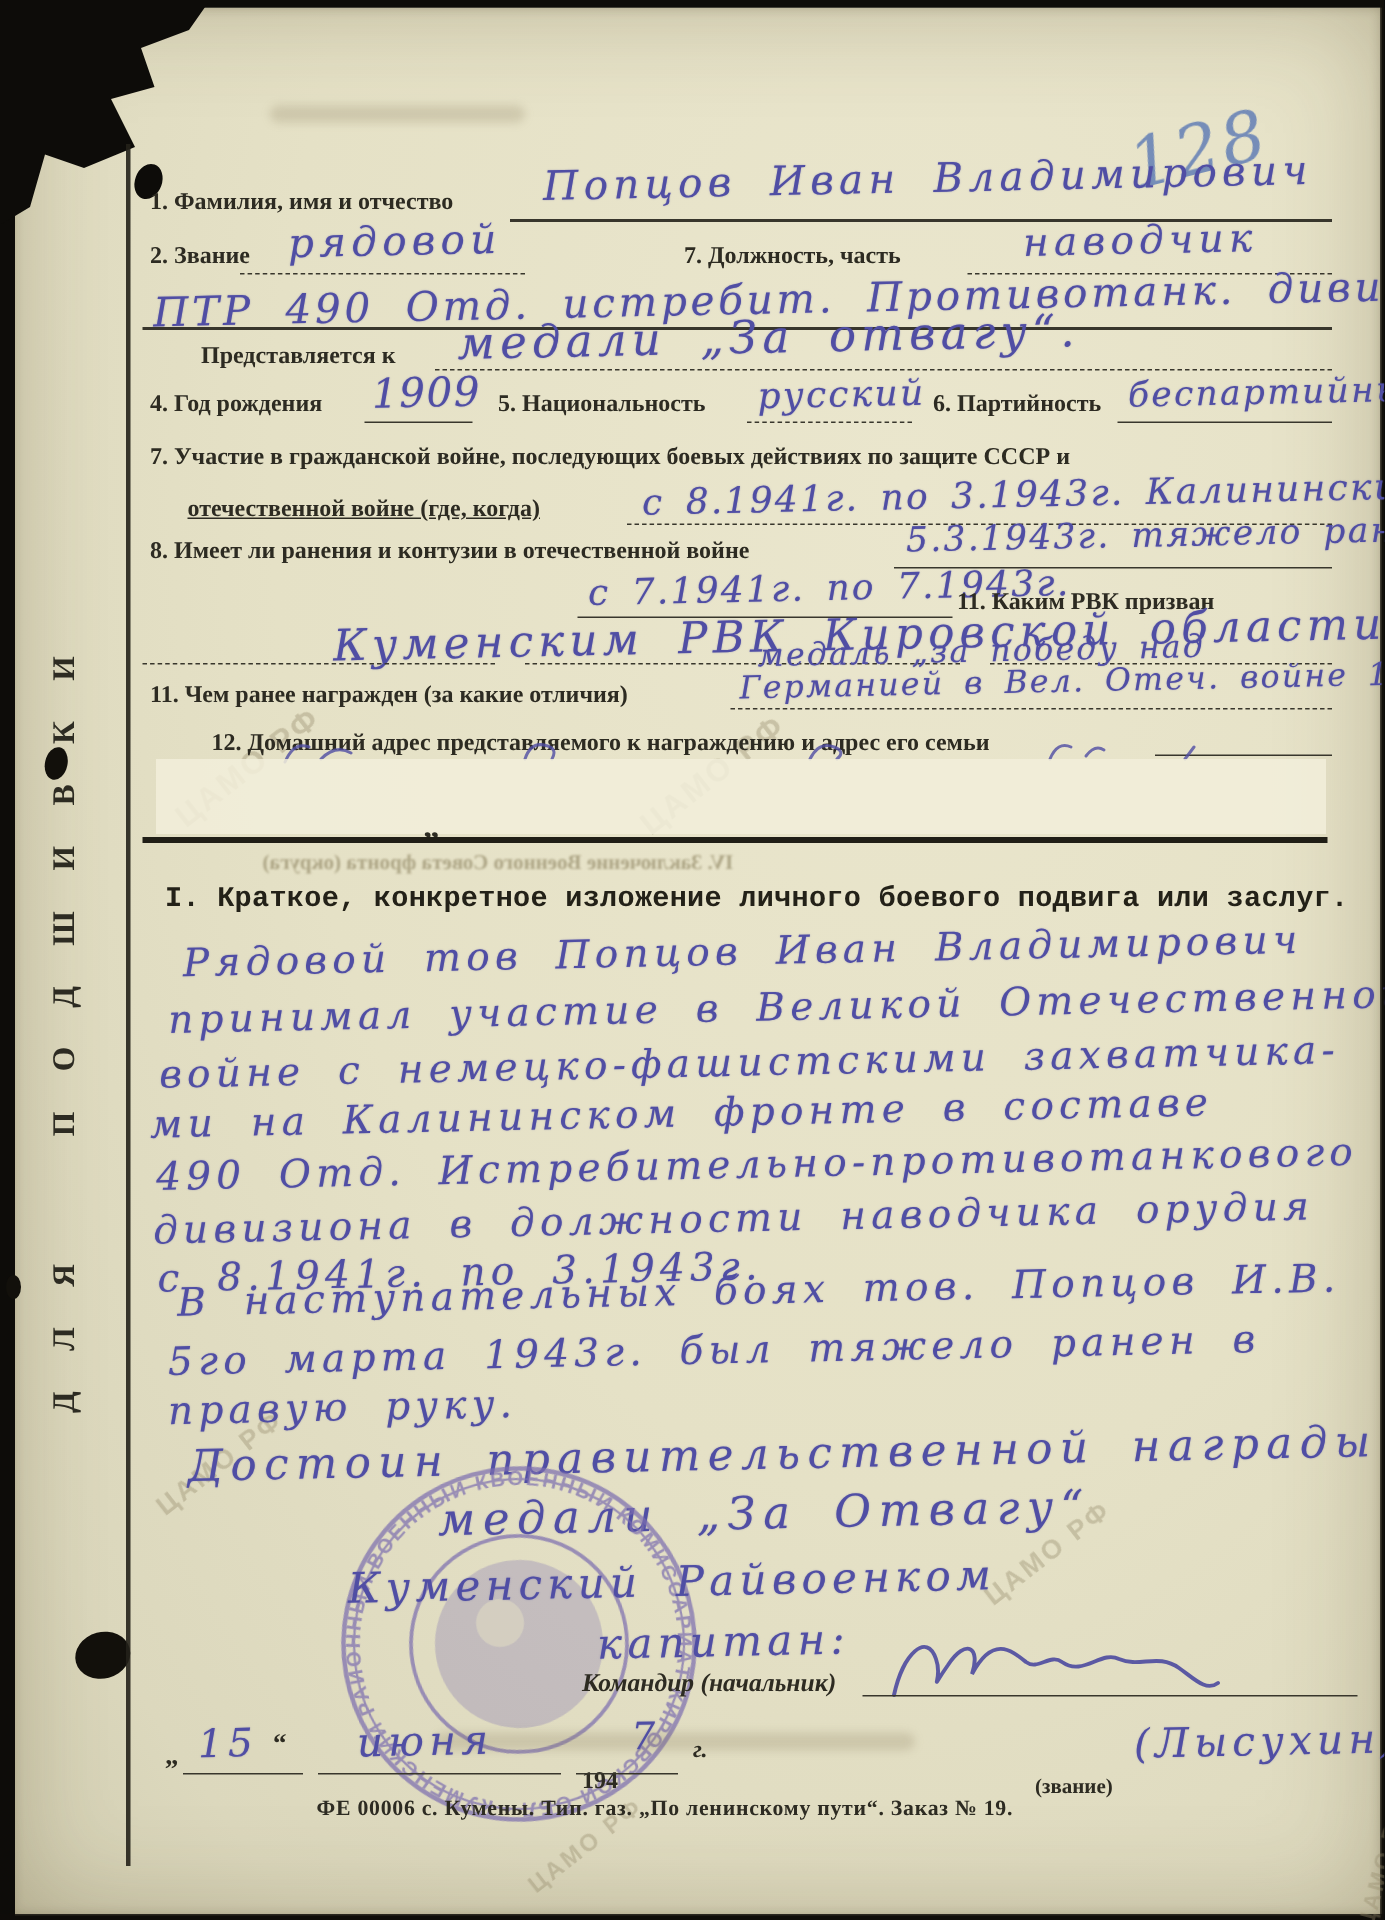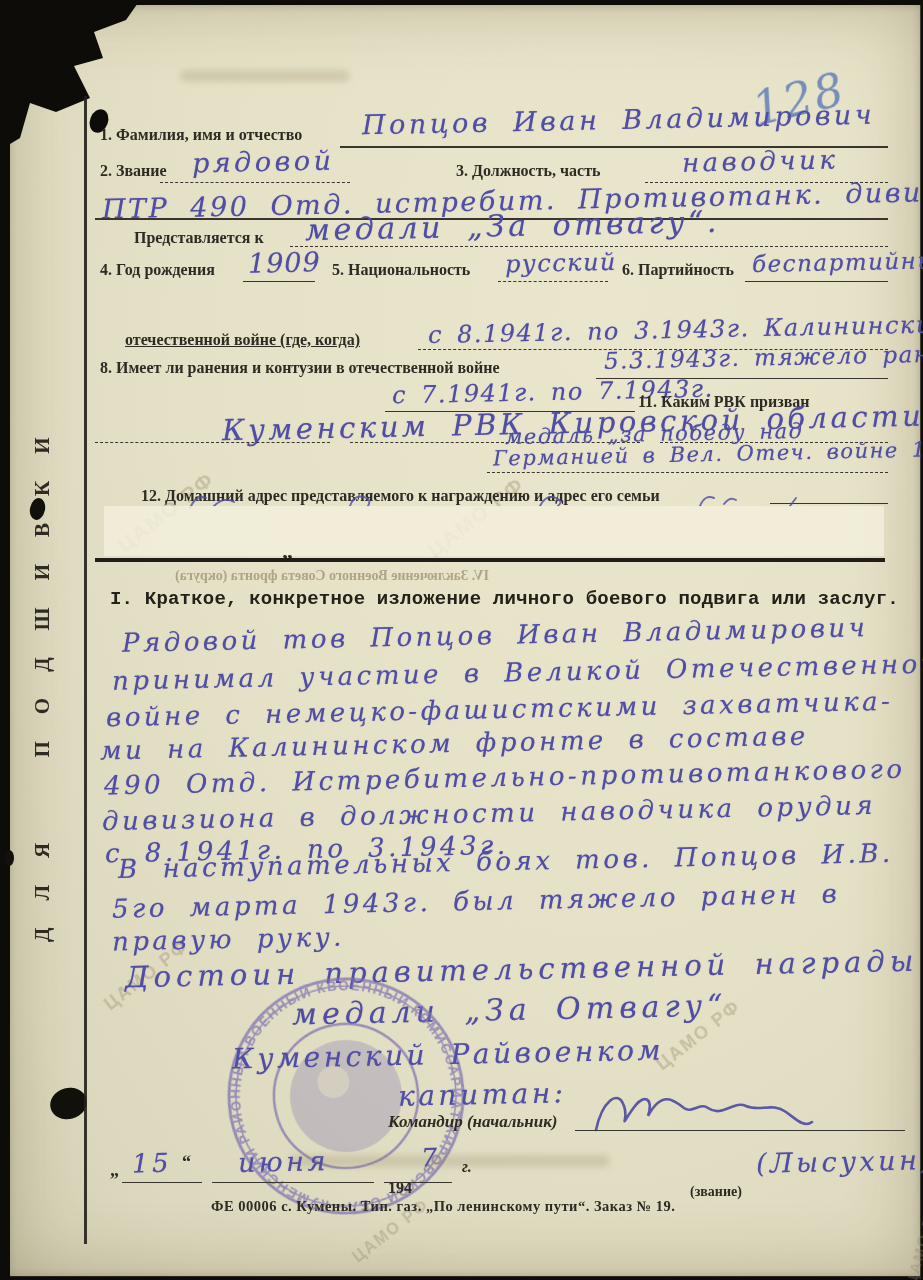--- a/index.html
+++ b/index.html
@@ -68,58 +68,60 @@
   <div class="docnum" style="left:752px;top:72px;">128</div>
   <div class="smudge" style="left:180px;top:70px;width:170px;height:12px;"></div>
 
   <div class="pr" style="left:100px;top:126px;font-size:16px;">1. Фамилия, имя и отчество</div>
   <div class="hw" style="left:362px;top:104px;font-size:27px;">Попцов Иван Владимирович</div>
   <div class="rule" style="left:340px;top:146px;width:548px;"></div>
 
   <div class="pr" style="left:100px;top:162px;font-size:16px;">2. Звание</div>
   <div class="hw" style="left:192px;top:146px;font-size:27px;">рядовой</div>
   <div class="rule rule-dash rule-thin" style="left:160px;top:182px;width:190px;"></div>
-  <div class="pr" style="left:456px;top:162px;font-size:16px;">3. Должность, часть</div>
+  <div class="pr" style="left:456px;top:162px;font-size:16px;">7. Должность, часть</div>
   <div class="hw" style="left:682px;top:146px;font-size:26px;">наводчик</div>
   <div class="rule rule-dash rule-thin" style="left:645px;top:182px;width:243px;"></div>
 
   <div class="hw" style="left:102px;top:184px;font-size:27px;letter-spacing:2.5px;">ПТР 490 Отд. истребит. Противотанк. дивизионе</div>
   <div class="rule" style="left:95px;top:218px;width:793px;"></div>
 
   <div class="pr" style="left:134px;top:229px;font-size:16px;">Представляется к</div>
   <div class="hw" style="left:305px;top:208px;font-size:30px;">медали „За отвагу“.</div>
   <div class="rule rule-dash rule-thin" style="left:290px;top:246px;width:598px;"></div>
 
   <div class="pr" style="left:100px;top:261px;font-size:16px;">4. Год рождения</div>
   <div class="hw" style="left:248px;top:247px;font-size:27px;letter-spacing:1px;">1909</div>
   <div class="rule rule-thin" style="left:243px;top:281px;width:72px;"></div>
   <div class="pr" style="left:332px;top:261px;font-size:16px;">5. Национальность</div>
   <div class="hw hw-sm" style="left:505px;top:249px;font-size:24px;">русский</div>
   <div class="rule rule-dash rule-thin" style="left:498px;top:281px;width:110px;"></div>
   <div class="pr" style="left:622px;top:261px;font-size:16px;">6. Партийность</div>
   <div class="hw hw-sm" style="left:752px;top:249px;font-size:23px;">беспартийный</div>
   <div class="rule rule-thin" style="left:745px;top:281px;width:143px;"></div>
 
+  <div class="pr" style="left:100px;top:296px;font-size:16px;">7. Участие в гражданской войне, последующих боевых действиях по защите СССР и</div>
   <div class="pr underln" style="left:125px;top:331px;font-size:16px;">отечественной войне (где, когда)</div>
   <div class="hw hw-sm" style="left:428px;top:315px;font-size:24px;">с 8.1941г. по 3.1943г. Калининский фр.</div>
   <div class="rule rule-dash rule-thin" style="left:418px;top:349px;width:470px;"></div>
 
   <div class="pr" style="left:100px;top:359px;font-size:16px;">8. Имеет ли ранения и контузии в отечественной войне</div>
   <div class="hw hw-sm" style="left:604px;top:344px;font-size:23px;">5.3.1943г. тяжело ранен</div>
   <div class="rule rule-thin" style="left:596px;top:378px;width:292px;"></div>
 
   <div class="hw hw-sm" style="left:392px;top:378px;font-size:24px;">с 7.1941г. по 7.1943г.</div>
   <div class="rule rule-thin" style="left:385px;top:411px;width:250px;"></div>
   <div class="pr" style="left:638px;top:393px;font-size:16px;">11. Каким РВК призван</div>
   <div class="hw" style="left:222px;top:406px;font-size:29px;">Куменским РВК Кировской области</div>
   <div class="rule rule-dash rule-thin" style="left:95px;top:442px;width:235px;"></div>
   <div class="rule rule-dash rule-thin" style="left:350px;top:442px;width:290px;"></div>
   <div class="rule rule-dash rule-thin" style="left:660px;top:442px;width:228px;"></div>
 
   <div class="hw hw-sm" style="left:505px;top:422px;font-size:21px;">медаль „за победу над</div>
+  <div class="pr" style="left:100px;top:455px;font-size:16px;">11. Чем ранее награжден (за какие отличия)</div>
   <div class="hw hw-sm" style="left:493px;top:441px;font-size:21px;">Германией в Вел. Отеч. войне 1941-45г.</div>
   <div class="rule rule-dash rule-thin" style="left:487px;top:472px;width:401px;"></div>
 
   <div class="pr" style="left:100px;top:487px;font-size:16px;margin-left:41px;">12. Домашний адрес представляемого к награждению и адрес его семьи</div>
   <div class="rule rule-thin" style="left:770px;top:503px;width:118px;"></div>
 
   <svg class="abs" width="640" height="16" style="left:180px;top:494px;opacity:.8;">
     <g stroke="#504ea4" stroke-width="2" fill="none" stroke-linecap="round">
       <path d="M10,14 q6,-14 16,-10 m8,8 q10,-10 20,-4"></path>
       <path d="M170,12 q4,-12 14,-9 q8,2 4,9"></path>

